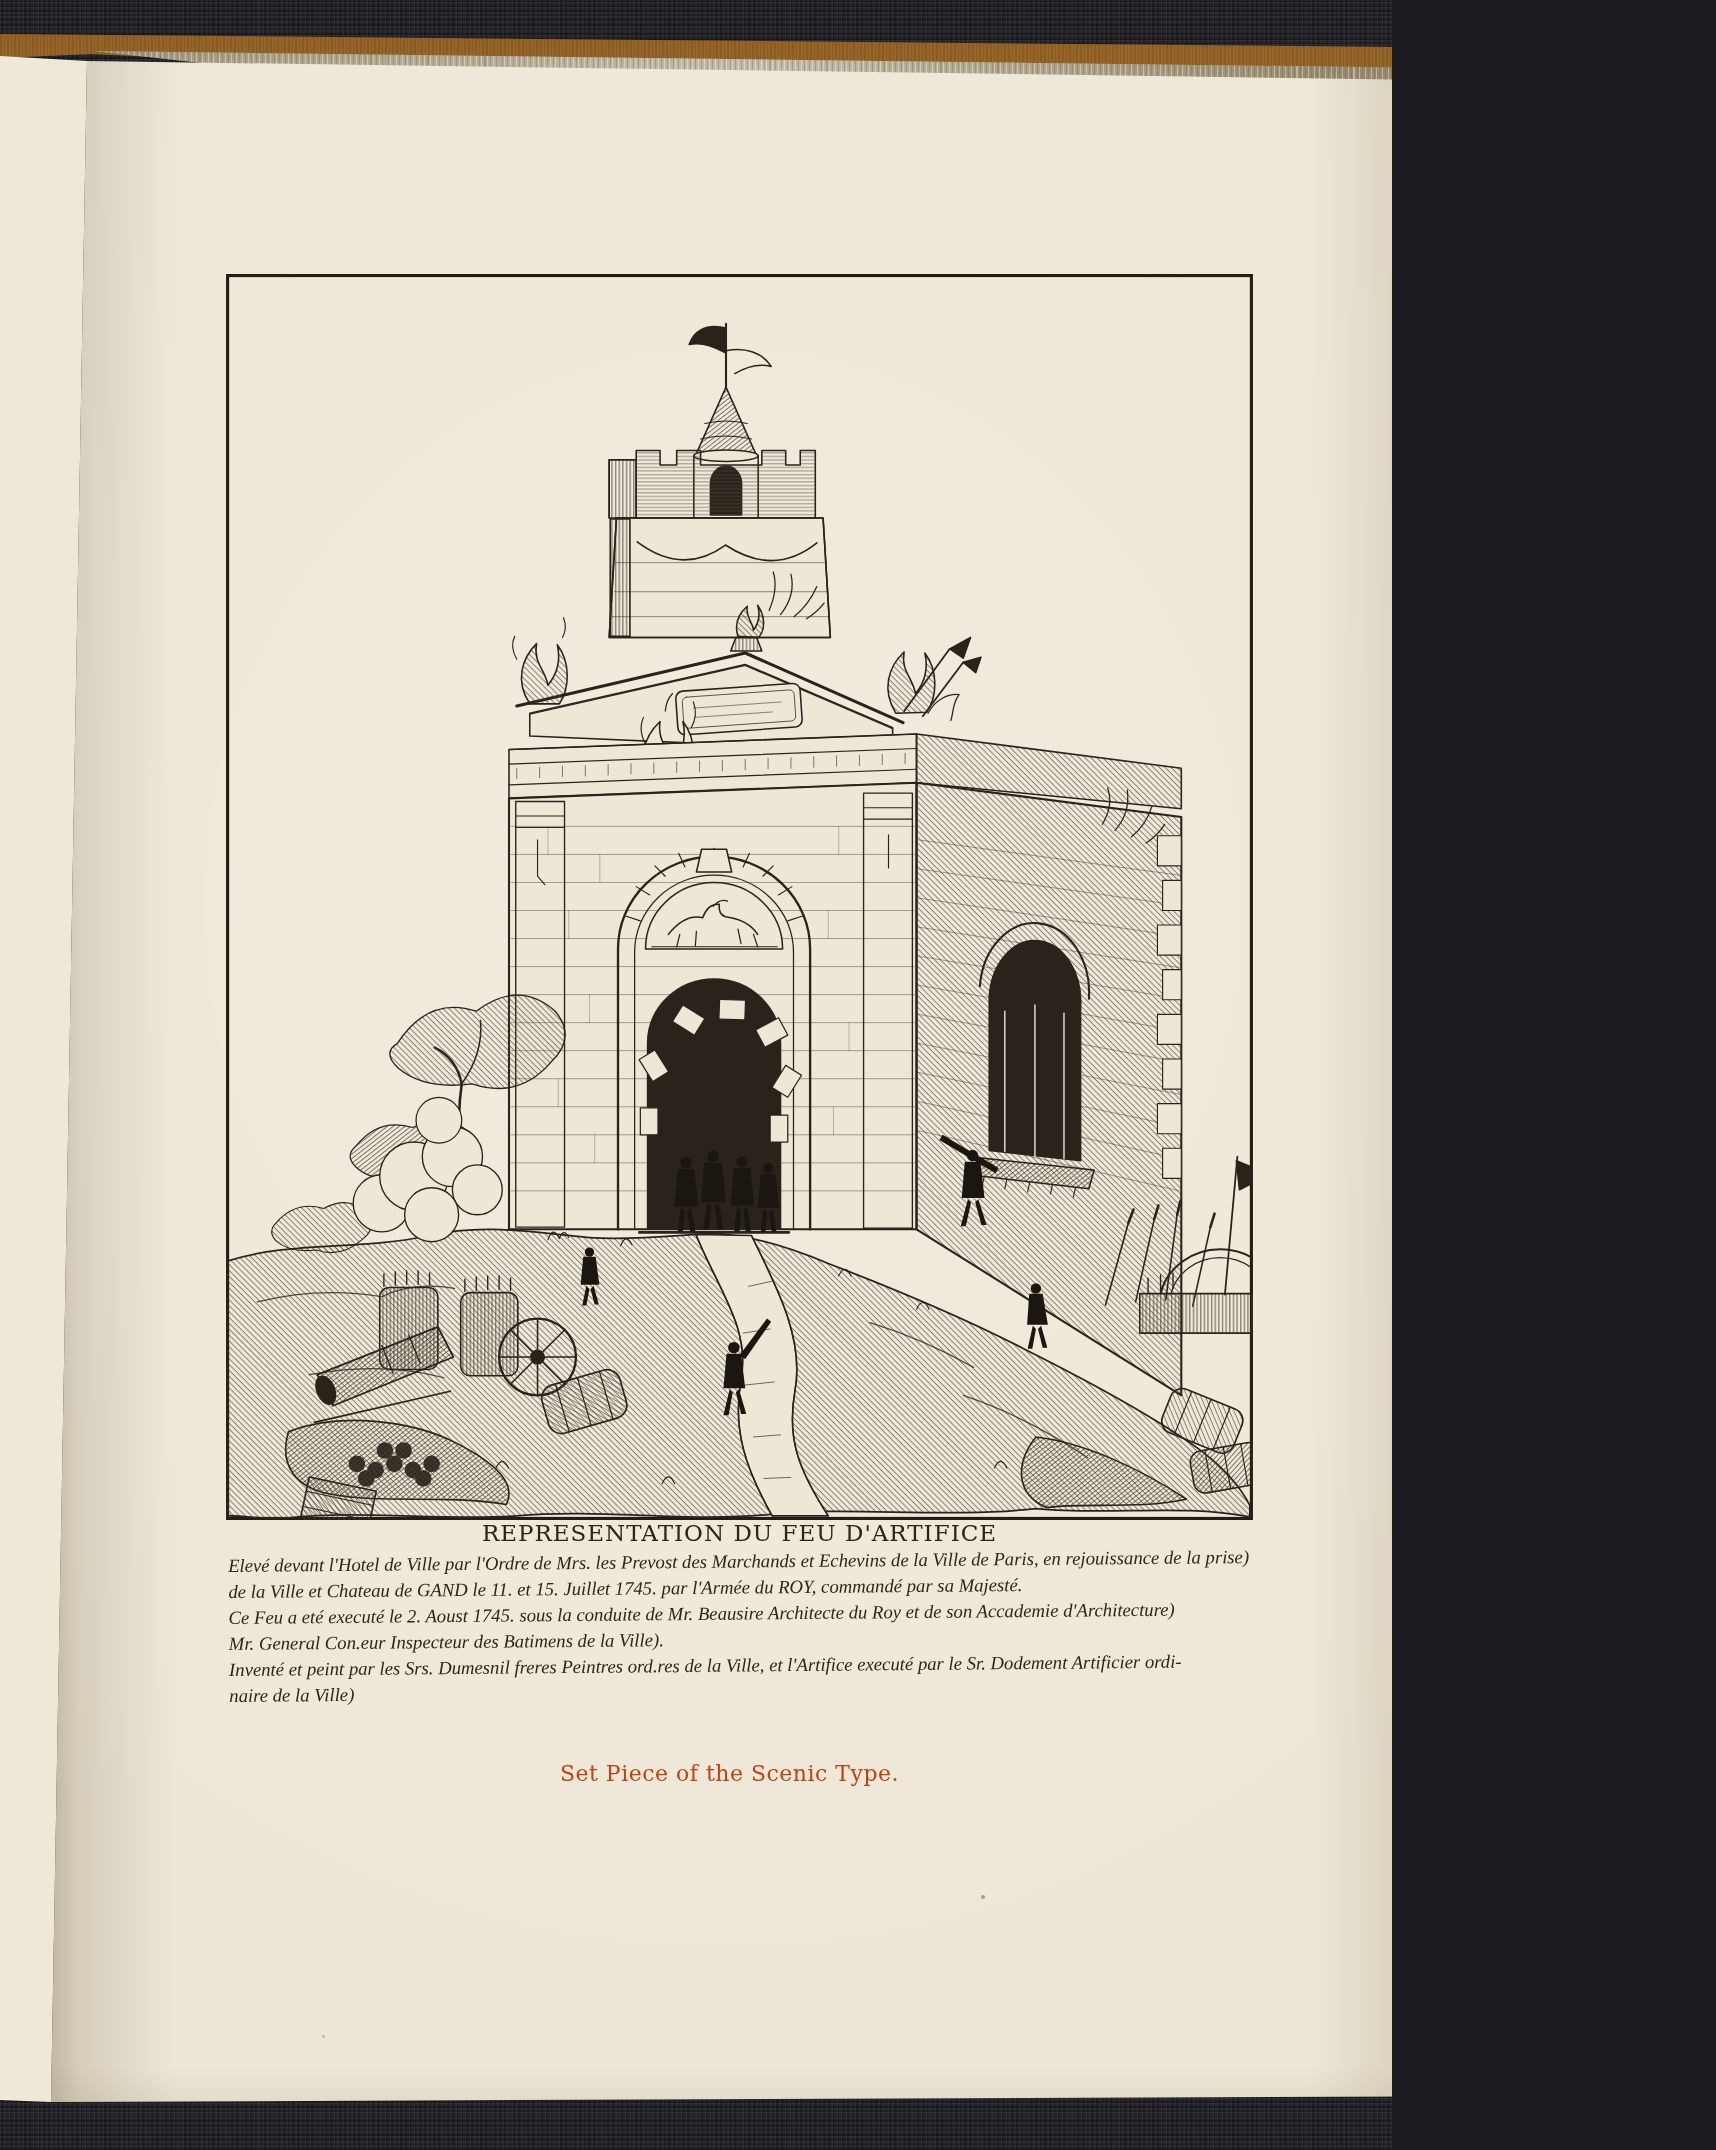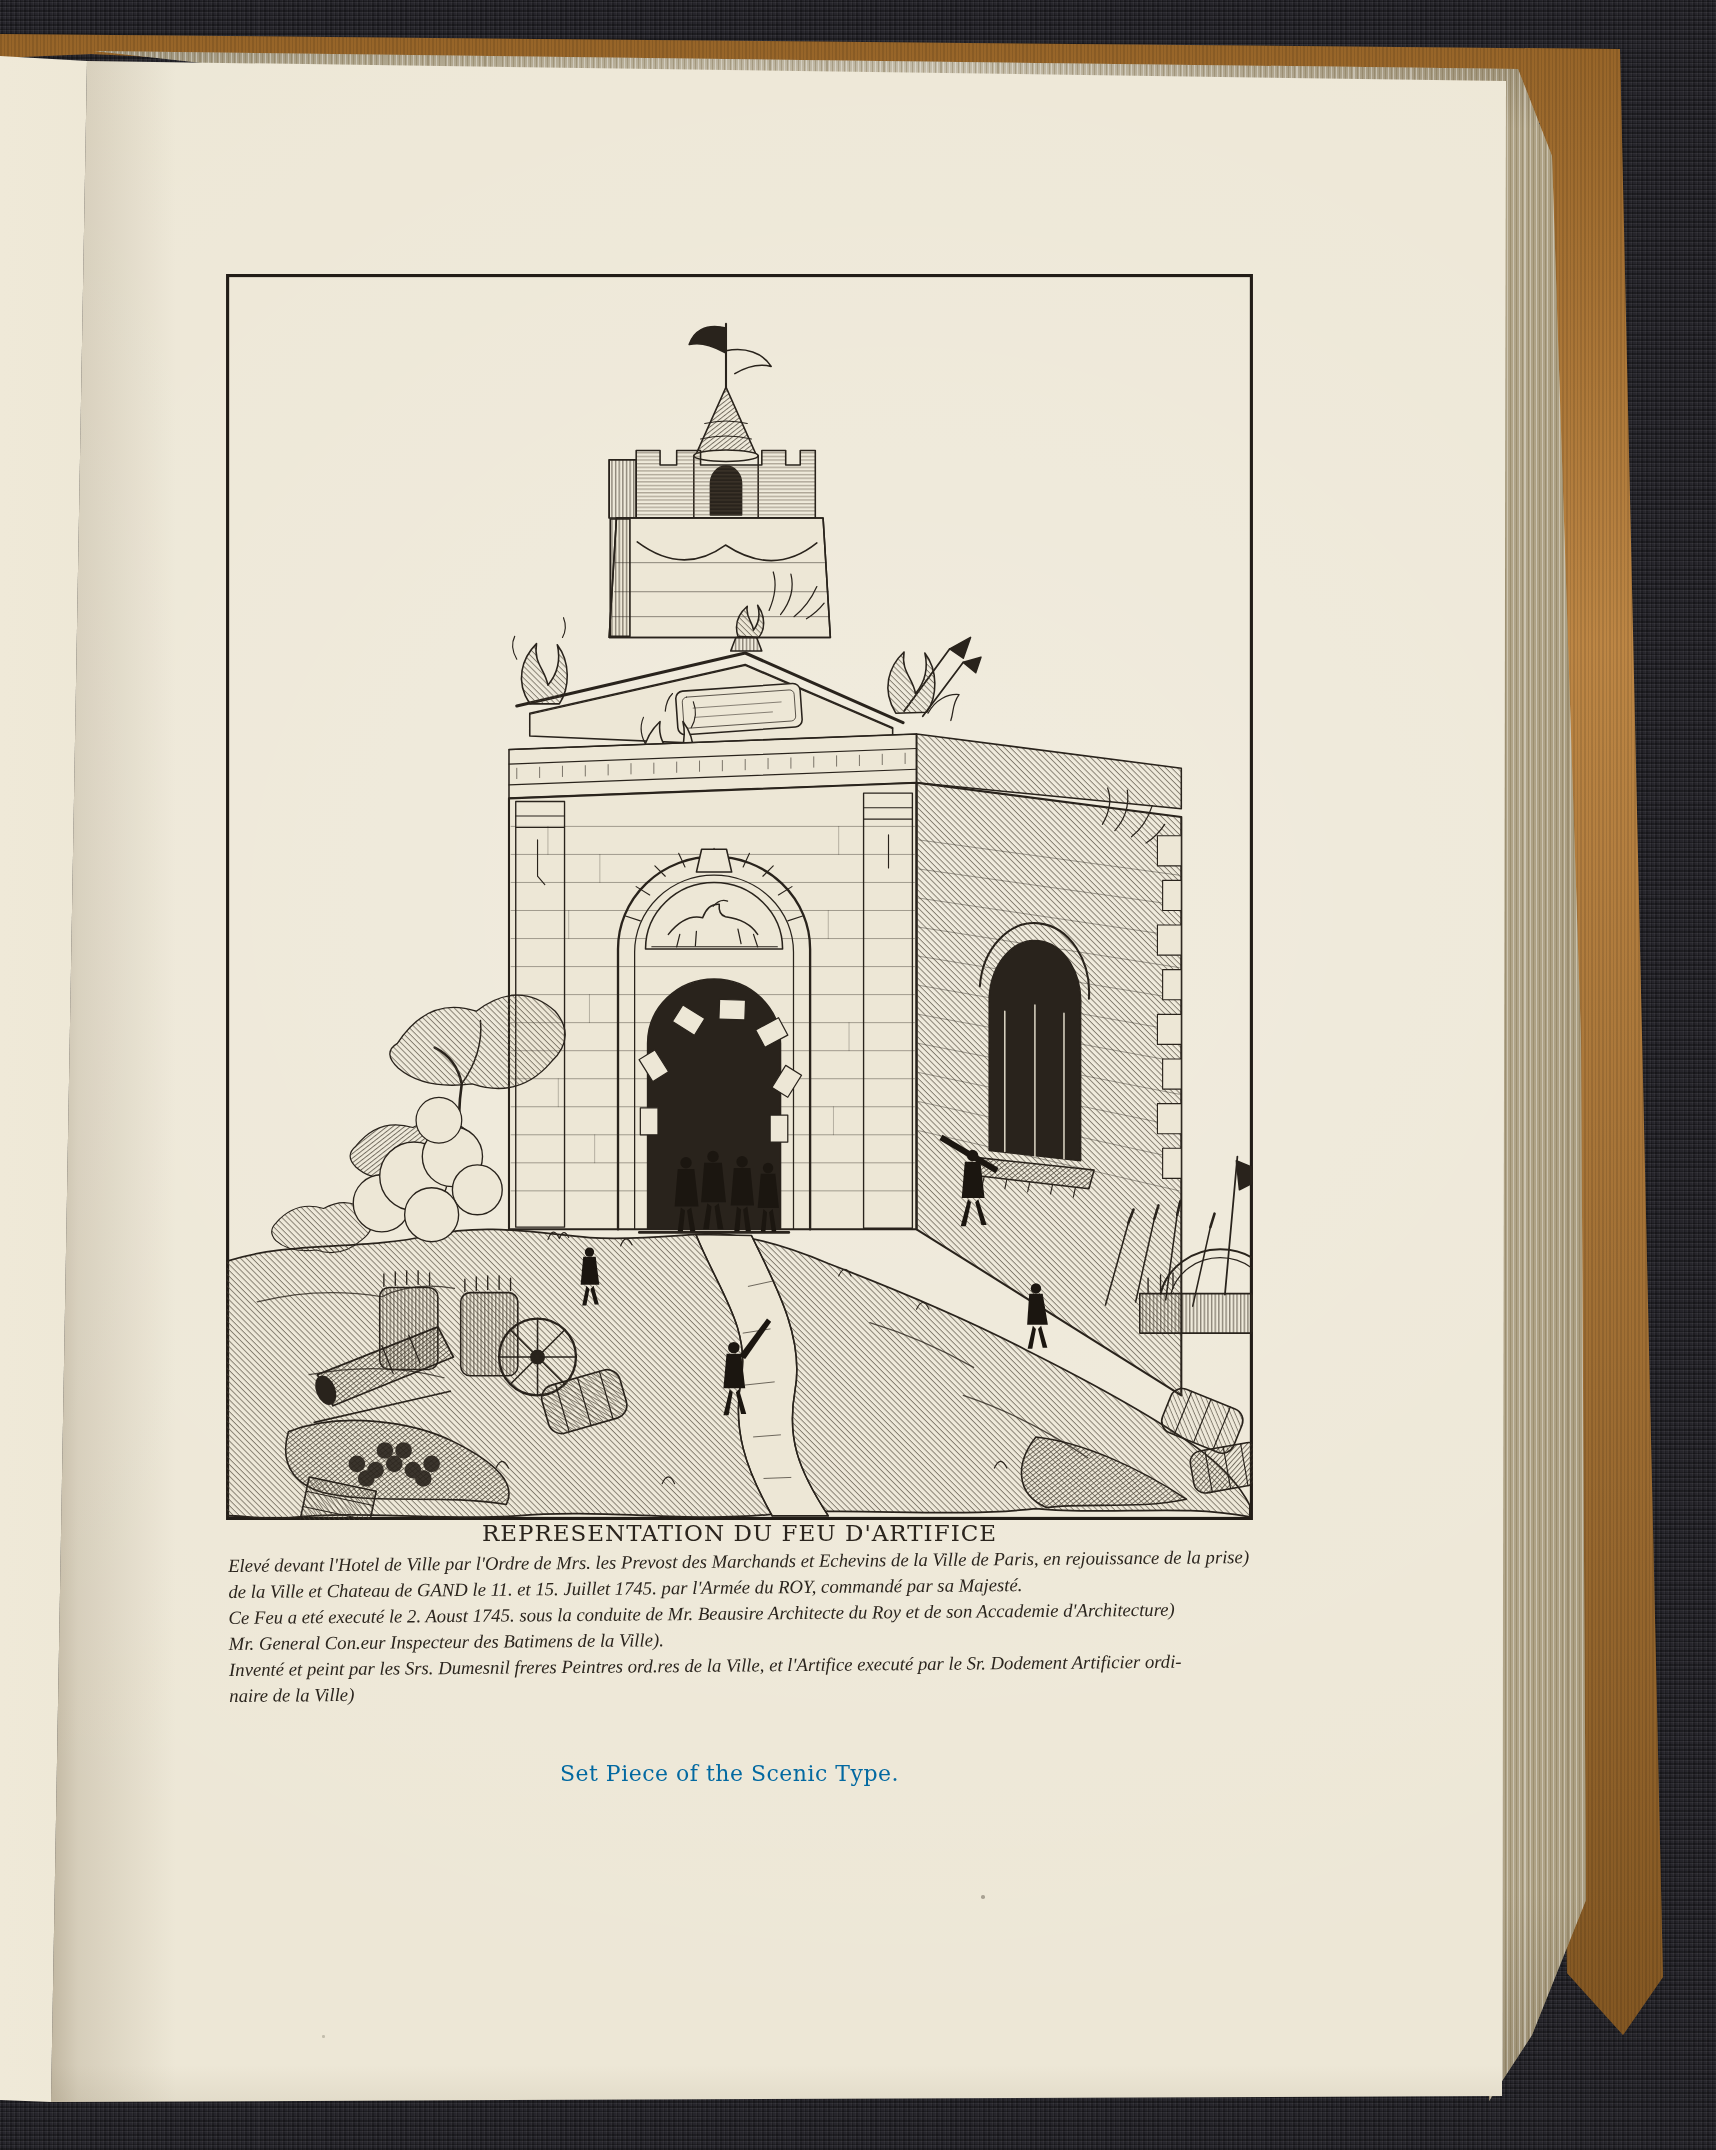--- a/index.html
+++ b/index.html
@@ -1,16 +1,16 @@
 <!DOCTYPE html>
 <html style="font-size:8.3px"><head>
 <meta charset="utf-8">
 <style>
   html,body{margin:0;padding:0;background:#1c1b20;}
-  #stage{position:relative;width:1716px;height:2151px;overflow:hidden;
+  #stage{position:relative;width:1392px;height:2151px;overflow:hidden;
          font-family:"Liberation Serif", serif;}
   
   .cloth{position:absolute;inset:0;background:#26252b;}
   .cloth:after{content:"";position:absolute;inset:0;
     background:
       repeating-linear-gradient(0deg, rgba(255,255,255,.045) 0 1px, rgba(0,0,0,.25) 1px 2.6px, transparent 2.6px 4.7px),
       repeating-linear-gradient(90deg, rgba(255,255,255,.035) 0 1px, rgba(0,0,0,.22) 1px 2.6px, transparent 2.6px 4.7px);}
   
   .cover{position:absolute;inset:0;background:#b5782f;
     clip-path:polygon(0px 34px,1620px 49px,1663px 1977px,1623px 2035px,1567px 1973px,1540px 123px,91px 54px,0px 58px);}
@@ -44,21 +44,21 @@
   .plate-frame svg{position:absolute;left:0;top:0;}
   
   .plate-title{position:absolute;left:226px;top:1520px;width:1027px;text-align:center;
     font-family:"DejaVu Serif", serif;font-size:23px;letter-spacing:1px;color:#2a241d;white-space:nowrap;}
   .inscription{position:absolute;left:228px;top:1553px;width:1085px;color:#2b251e;
     font-family:"Liberation Serif", serif;font-style:italic;font-size:18.7px;line-height:26px;
     transform:rotate(-0.5deg);transform-origin:0 0;}
   .inscription .line{white-space:nowrap;}
   .imprint{position:absolute;left:226px;top:1714px;width:1027px;text-align:center;color:#2b251e;
     font-family:"Liberation Serif", serif;font-style:italic;font-size:20px;white-space:nowrap;}
-  .caption-en{position:absolute;left:208px;top:1761px;width:1043px;text-align:center;color:#0369a1;
+  .caption-en{position:absolute;left:208px;top:1761px;width:1043px;text-align:center;color:#c2410c;
     font-family:"DejaVu Serif", serif;font-size:22px;letter-spacing:0.5px;white-space:nowrap;}
 </style>
 </head>
 <body>
 
 <div id="stage">
   <div class="cloth"></div>
   <div class="cover"></div>
   <div class="edges"></div>
   <div class="underpage"></div>

